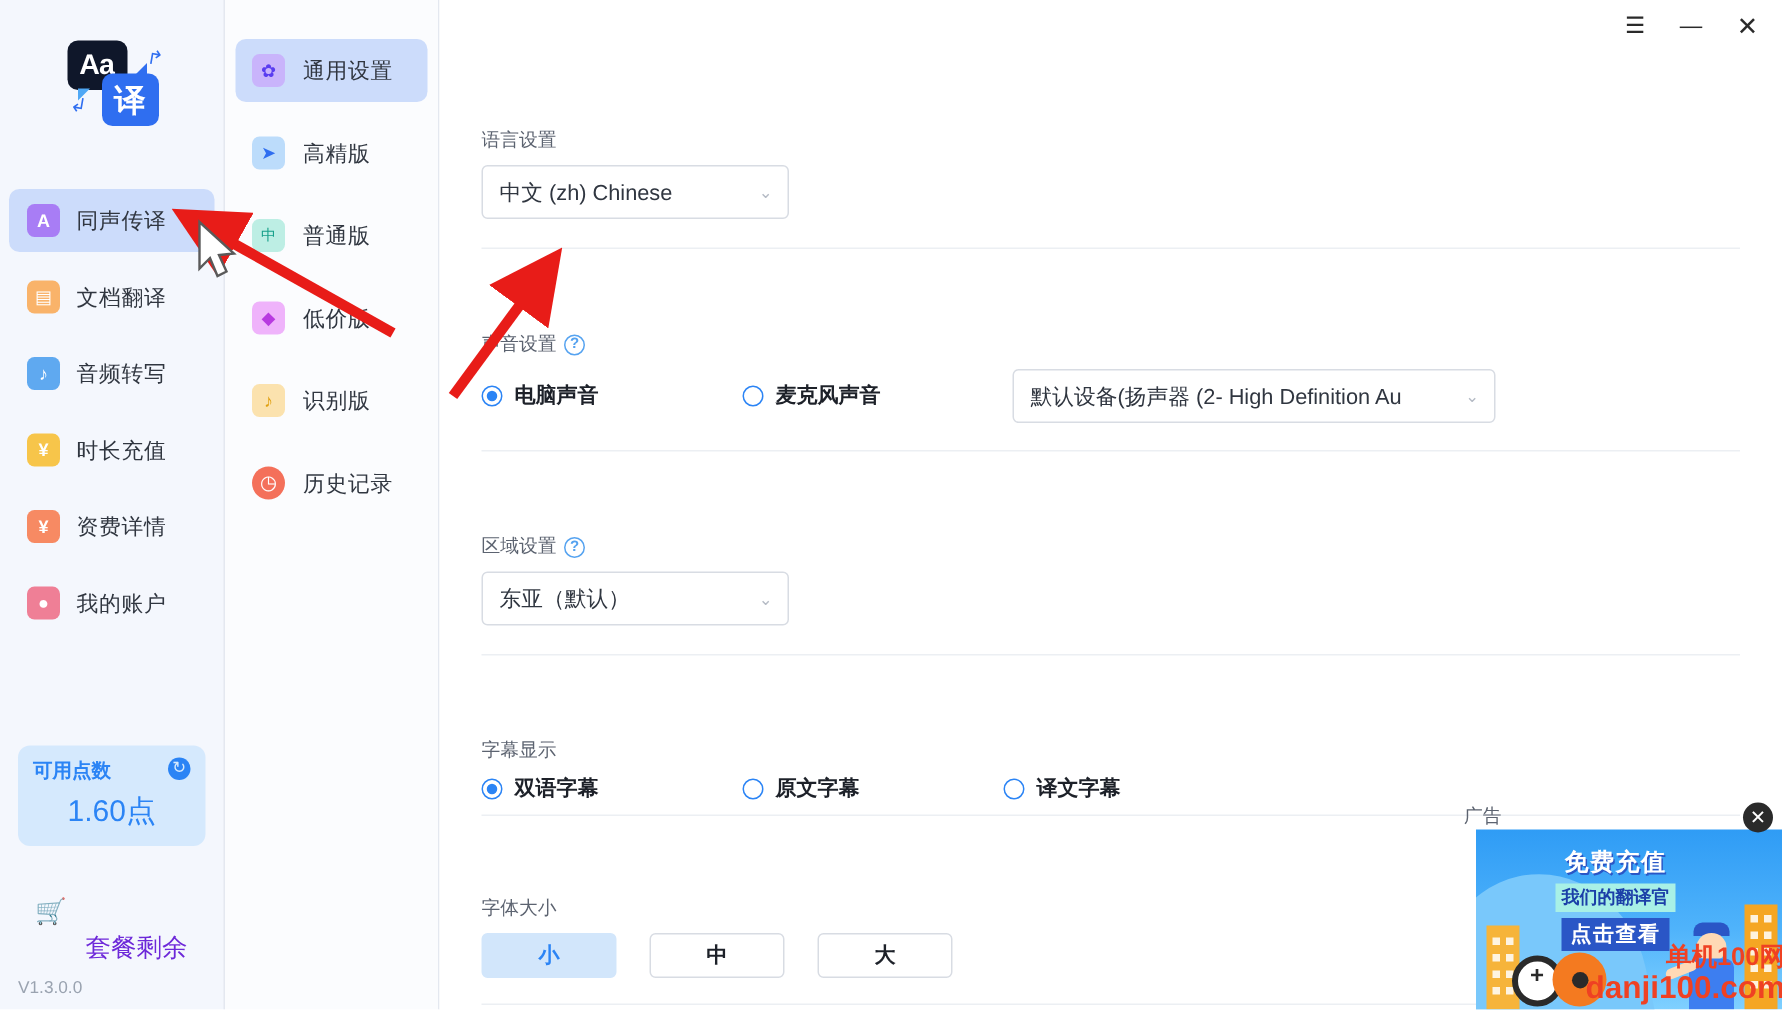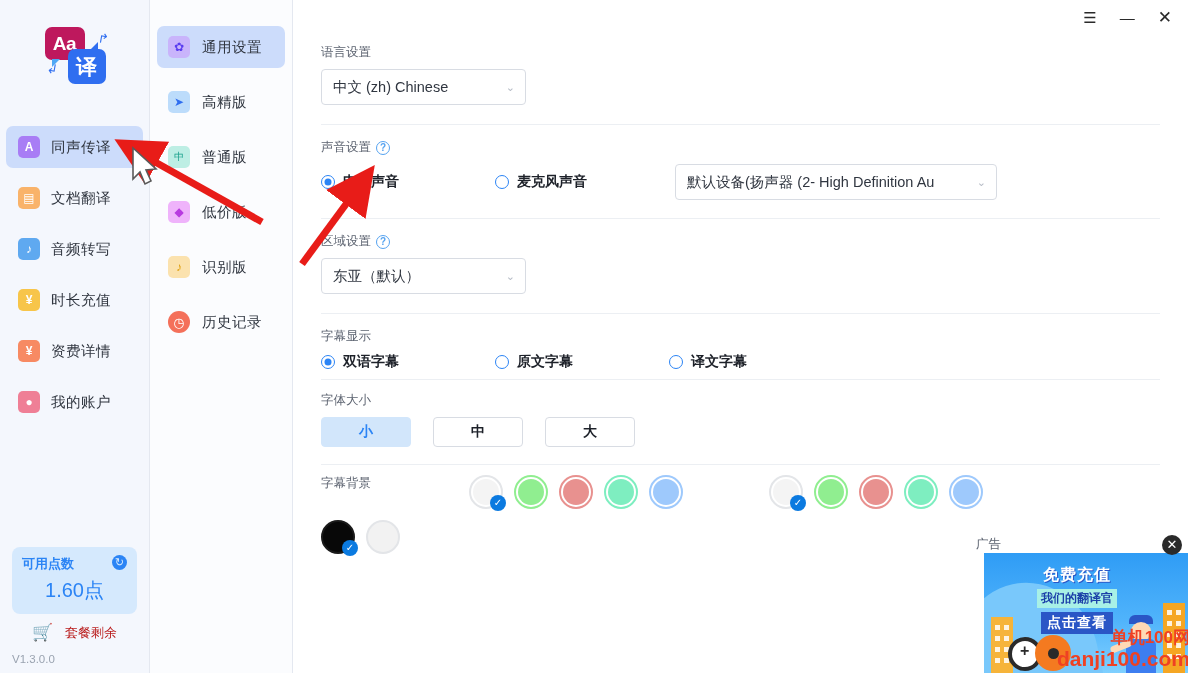--- a/index.html
+++ b/index.html
@@ -28,21 +28,21 @@
   .logo-wrap {
     height: 112px;
     display: flex; align-items: center; justify-content: center;
   }
   .logo {
     position: relative; width: 72px; height: 62px;
   }
   .bubble-a {
     position: absolute; left: 6px; top: 2px;
     width: 40px; height: 33px;
-    background: #be185d; border-radius: 7px;
+    background: #0f172a; border-radius: 7px;
     color: #fff; font-size: 19px; font-weight: 600;
     display: flex; align-items: center; justify-content: center;
     letter-spacing: -0.5px;
   }
   .bubble-a:after {
     content: ""; position: absolute; left: 7px; bottom: -7px;
     border-left: 8px solid #4fa8f5;
     border-bottom: 8px solid transparent;
   }
   .bubble-y {
@@ -98,21 +98,21 @@
   }
   .points-value {
     margin-top: 4px; text-align: center;
     font-size: 20px; color: #2b84f5; font-weight: 400;
   }
   .plan-row {
     display: flex; align-items: center; justify-content: center;
     gap: 12px; margin-bottom: 10px; cursor: pointer;
   }
   .cart-ico { font-size: 17px; color: #2b9ef5; }
-  .plan-label { font-size: 13px; color: #b91c1c; }
+  .plan-label { font-size: 17px; color: #6d28d9; margin-top: 48px; }
   .version {
     font-size: 11.5px; color: #9aa3b0; padding-left: 12px; padding-bottom: 8px;
   }
 
   
   .sidebar-mid {
     width: 143px; height: 673px; flex: 0 0 143px;
     background: #fbfcfe;
     border-right: 1px solid #e4e8f0;
     padding-top: 26px;
@@ -145,21 +145,21 @@
   .win-btn {
     font-size: 15px; color: #2a2a2a; cursor: pointer;
     line-height: 1; user-select: none;
   }
   .content { padding: 0 28px 0 28px; }
 
   .sect { padding-bottom: 14px; }
   .sect-div { border-bottom: 1px solid #eceff3; }
   .sect-label {
     font-size: 12.5px; color: #5c6370; margin-bottom: 8px;
-    display: flex; align-items: center; gap: 5px;
+    display: flex; align-items: center; gap: 5px; margin-top: 41px;
   }
   .help-ico {
     width: 14px; height: 14px; border-radius: 50%;
     border: 1.3px solid #56a3f0; color: #56a3f0;
     font-size: 10px; line-height: 12px; text-align: center;
     cursor: pointer; font-weight: 600;
   }
   .select {
     width: 205px; height: 36px; border: 1px solid #d8dce3;
     border-radius: 4px; display: flex; align-items: center;

